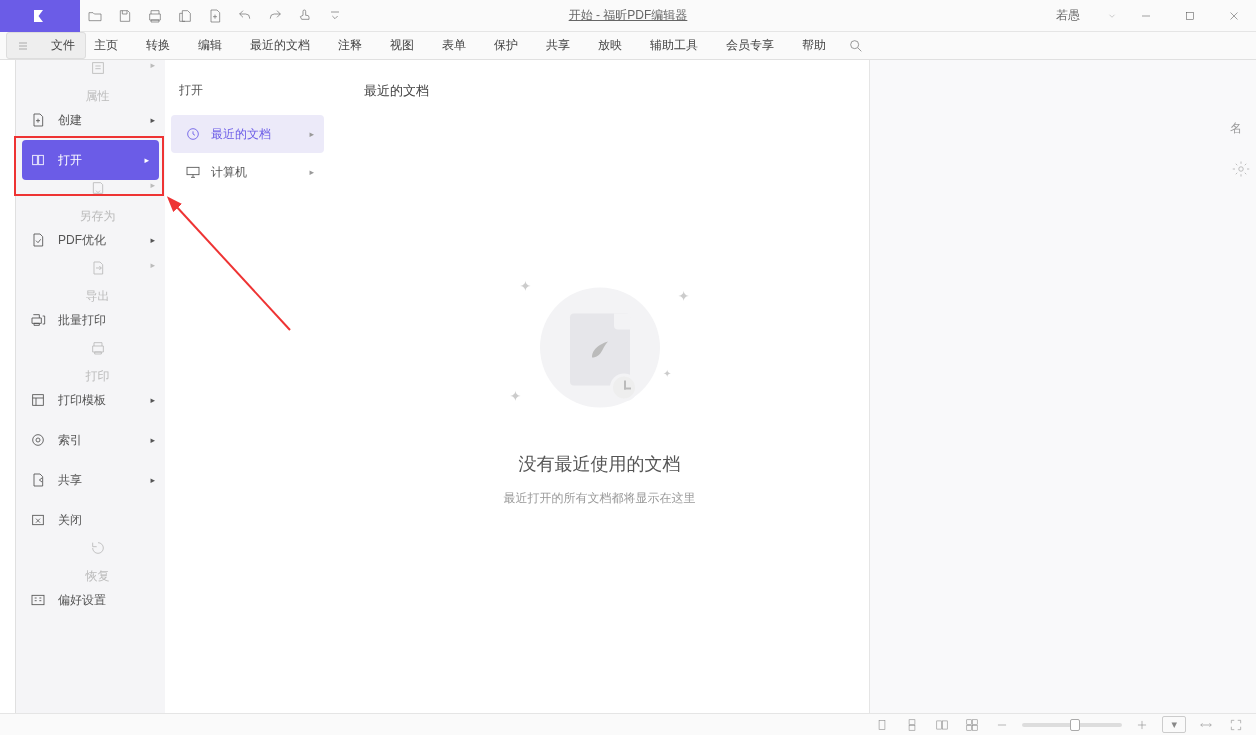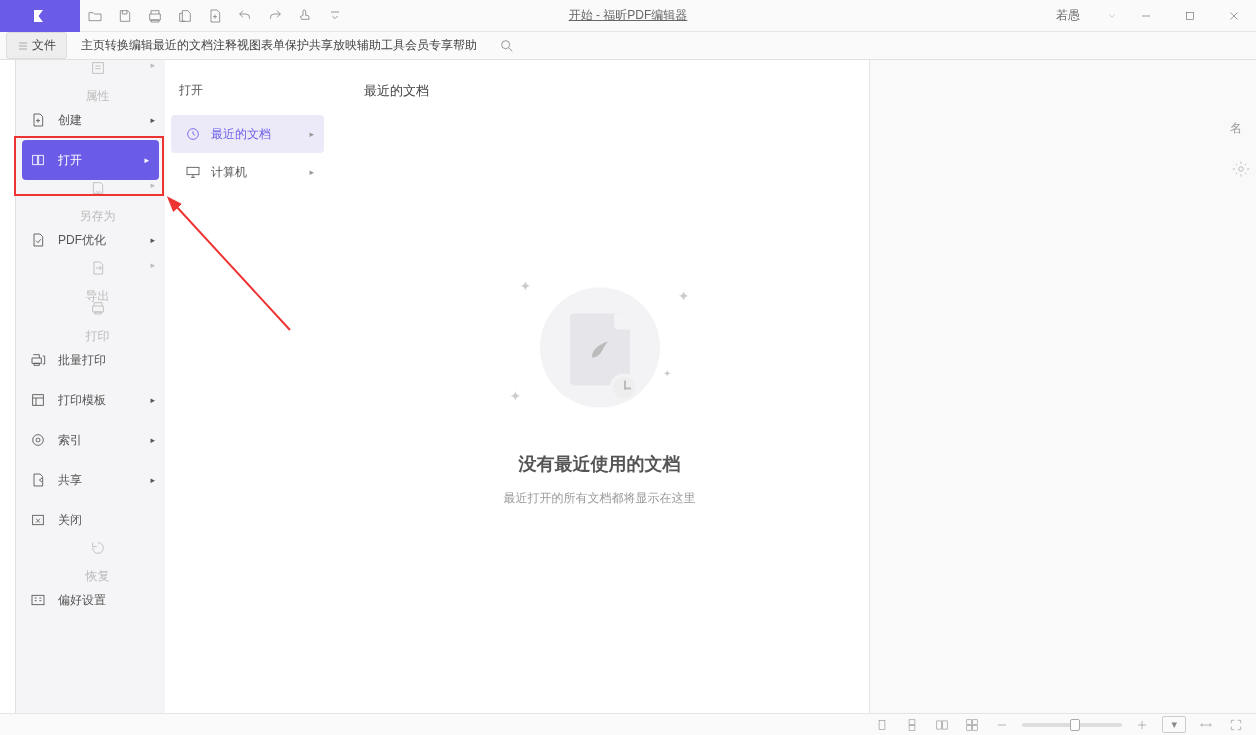--- a/index.html
+++ b/index.html
@@ -14,22 +14,22 @@
 .qat .qbtn svg { width:16px; height:16px; stroke:#666; fill:none; }
 .title-center { position:absolute; left:50%; transform:translateX(-50%); font-size:12px; color:#666;text-decoration:underline; }
 .win-ctrls { position:absolute; right:0; display:flex; align-items:center; height:100%; }
 .user-name { font-size:12px; color:#666; margin-right:20px; }
 .drop-chev { width:24px; display:flex; align-items:center; justify-content:center; cursor:pointer; }
 .win-btn { width:44px; height:32px; display:flex; align-items:center; justify-content:center; cursor:pointer; }
 .win-btn svg { width:12px; height:12px; stroke:#444; fill:none; }
 
 
 .ribbon { height:28px; display:flex; align-items:center; background:#fafafa; border-bottom:1px solid #e0e0e0; padding-left:6px; }
-.file-tab { display:flex; align-items:center; gap:3px; padding:4px 10px; background:#eee; cursor:pointer; border:1px solid #ddd; border-radius:3px; font-size:12px; color:#444; }
-.tabs { display:flex; margin-left:14px; }
+.file-tab { display:flex; align-items:center; gap:22px; padding:4px 10px; background:#eee; cursor:pointer; border:1px solid #ddd; border-radius:3px; font-size:12px; color:#444; }
+.tabs { display:flex; margin-left:8px; gap:28px; }
 .tabs .tab { font-size:12px; color:#444; cursor:pointer; }
 .search-ic { margin-left:20px; width:20px; height:20px; display:flex; align-items:center; justify-content:center; cursor:pointer; }
 
 
 .filemenu { position:absolute; top:60px; left:15px; width:150px; background:#f5f5f7; border-left:1px solid #e0e0e0; bottom:22px; }
 .fmitem { height:40px; display:flex; align-items:center; padding-left:14px; gap:12px; font-size:12px; color:#555; cursor:pointer; position:relative; }
 .fmitem.disabled { color:#bbb;flex-direction:column; }
 .fmitem.selected { background:#6b5ce7; color:#fff; border-radius:4px; margin:0 6px; padding-left:8px; }
 .fmitem .ic { width:16px; height:16px; display:flex; align-items:center; justify-content:center; }
 .fmitem .ic svg { width:16px; height:16px; stroke:currentColor; fill:none; stroke-width:1.3; }
@@ -54,21 +54,21 @@
 .empty { position:absolute; left:50%; top:50%; transform:translate(-50%,-50%); text-align:center; }
 .empty-illus { width:180px; height:160px; position:relative; margin:0 auto 24px; }
 .empty-illus .big-circle { width:120px; height:120px; border-radius:50%; background:#f3f3f5; position:absolute; left:30px; top:20px; }
 .empty-illus .doc { position:absolute; width:60px; height:72px; background:#e6e6ea; left:60px; top:46px; border-radius:4px; }
 .empty-illus .doc::after{content:"";position:absolute;right:0;top:0;width:16px;height:16px;background:#f3f3f5;border-bottom-left-radius:4px;}
 .empty-illus .leaf {position:absolute;left:78px;top:70px;width:24px;height:24px;fill:#bbb;}
 .empty-illus .clock{position:absolute;left:100px;top:106px;width:28px;height:28px;border-radius:50%;background:#eee;border:3px solid #f3f3f5;}
 .empty-illus .clock::before{content:"";position:absolute;left:11px;top:4px;width:2px;height:9px;background:#bbb;}
 .empty-illus .clock::after{content:"";position:absolute;left:11px;top:11px;width:7px;height:2px;background:#bbb;}
 .sparkle{position:absolute;font-size:14px;color:#ccc;}
-.empty h2 { font-size:18px; color:#555; font-weight:700; margin-bottom:14px; }
+.empty h2 { font-size:18px; color:#555; font-weight:400; margin-bottom:14px; }
 .empty p { font-size:12px; color:#999; }
 
 
 .right-strip { position:absolute; top:60px; right:0; width:386px; bottom:22px; background:#f9f9fa; }
 .right-strip .chip { position:absolute; right:14px; top:60px; font-size:12px; color:#999; }
 .right-strip .gear { position:absolute; right:6px; top:100px; width:18px; height:18px; }
 
 
 .status { position:absolute; left:0; right:0; bottom:0; height:22px; background:#fafafa; border-top:1px solid #e5e5e5; display:flex; align-items:center; justify-content:flex-end; gap:10px; padding:0 10px; font-size:11px; color:#888; }
 .status .sbtn { width:20px; height:18px; display:flex; align-items:center; justify-content:center; cursor:pointer; }
@@ -247,35 +247,35 @@
     </div>
   <div class="fmitem disabled">
       <span class="ic">
         <svg viewBox="0 0 24 24">
           <path d="M6 3h9l4 4v14H6z M9 12h8 M14 9l3 3-3 3"></path>
         </svg>
       </span>
       <span>导出</span>
       <span class="arrow">▸</span>
     </div>
+  <div class="fmitem">
+      <span class="ic">
+        <svg viewBox="0 0 24 24">
+          <path d="M5 4h9v5M3 9h14v8H3zM6 17h8v3H6z M19 6h3v12h-3"></path>
+        </svg>
+      </span>
+      <span>批量打印</span>
+    </div>
   <div class="fmitem disabled">
       <span class="ic">
         <svg viewBox="0 0 24 24">
           <path d="M6 9V4h12v5M4 9h16v9H4zM7 18h10v3H7z"></path>
         </svg>
       </span>
       <span>打印</span>
-    </div>
-  <div class="fmitem">
-      <span class="ic">
-        <svg viewBox="0 0 24 24">
-          <path d="M5 4h9v5M3 9h14v8H3zM6 17h8v3H6z M19 6h3v12h-3"></path>
-        </svg>
-      </span>
-      <span>批量打印</span>
     </div>
   <div class="fmitem">
       <span class="ic">
         <svg viewBox="0 0 24 24">
           <rect x="4" y="4" width="16" height="16"></rect>
           <path d="M4 9h16 M9 9v11"></path>
         </svg>
       </span>
       <span>打印模板</span>
       <span class="arrow">▸</span>

